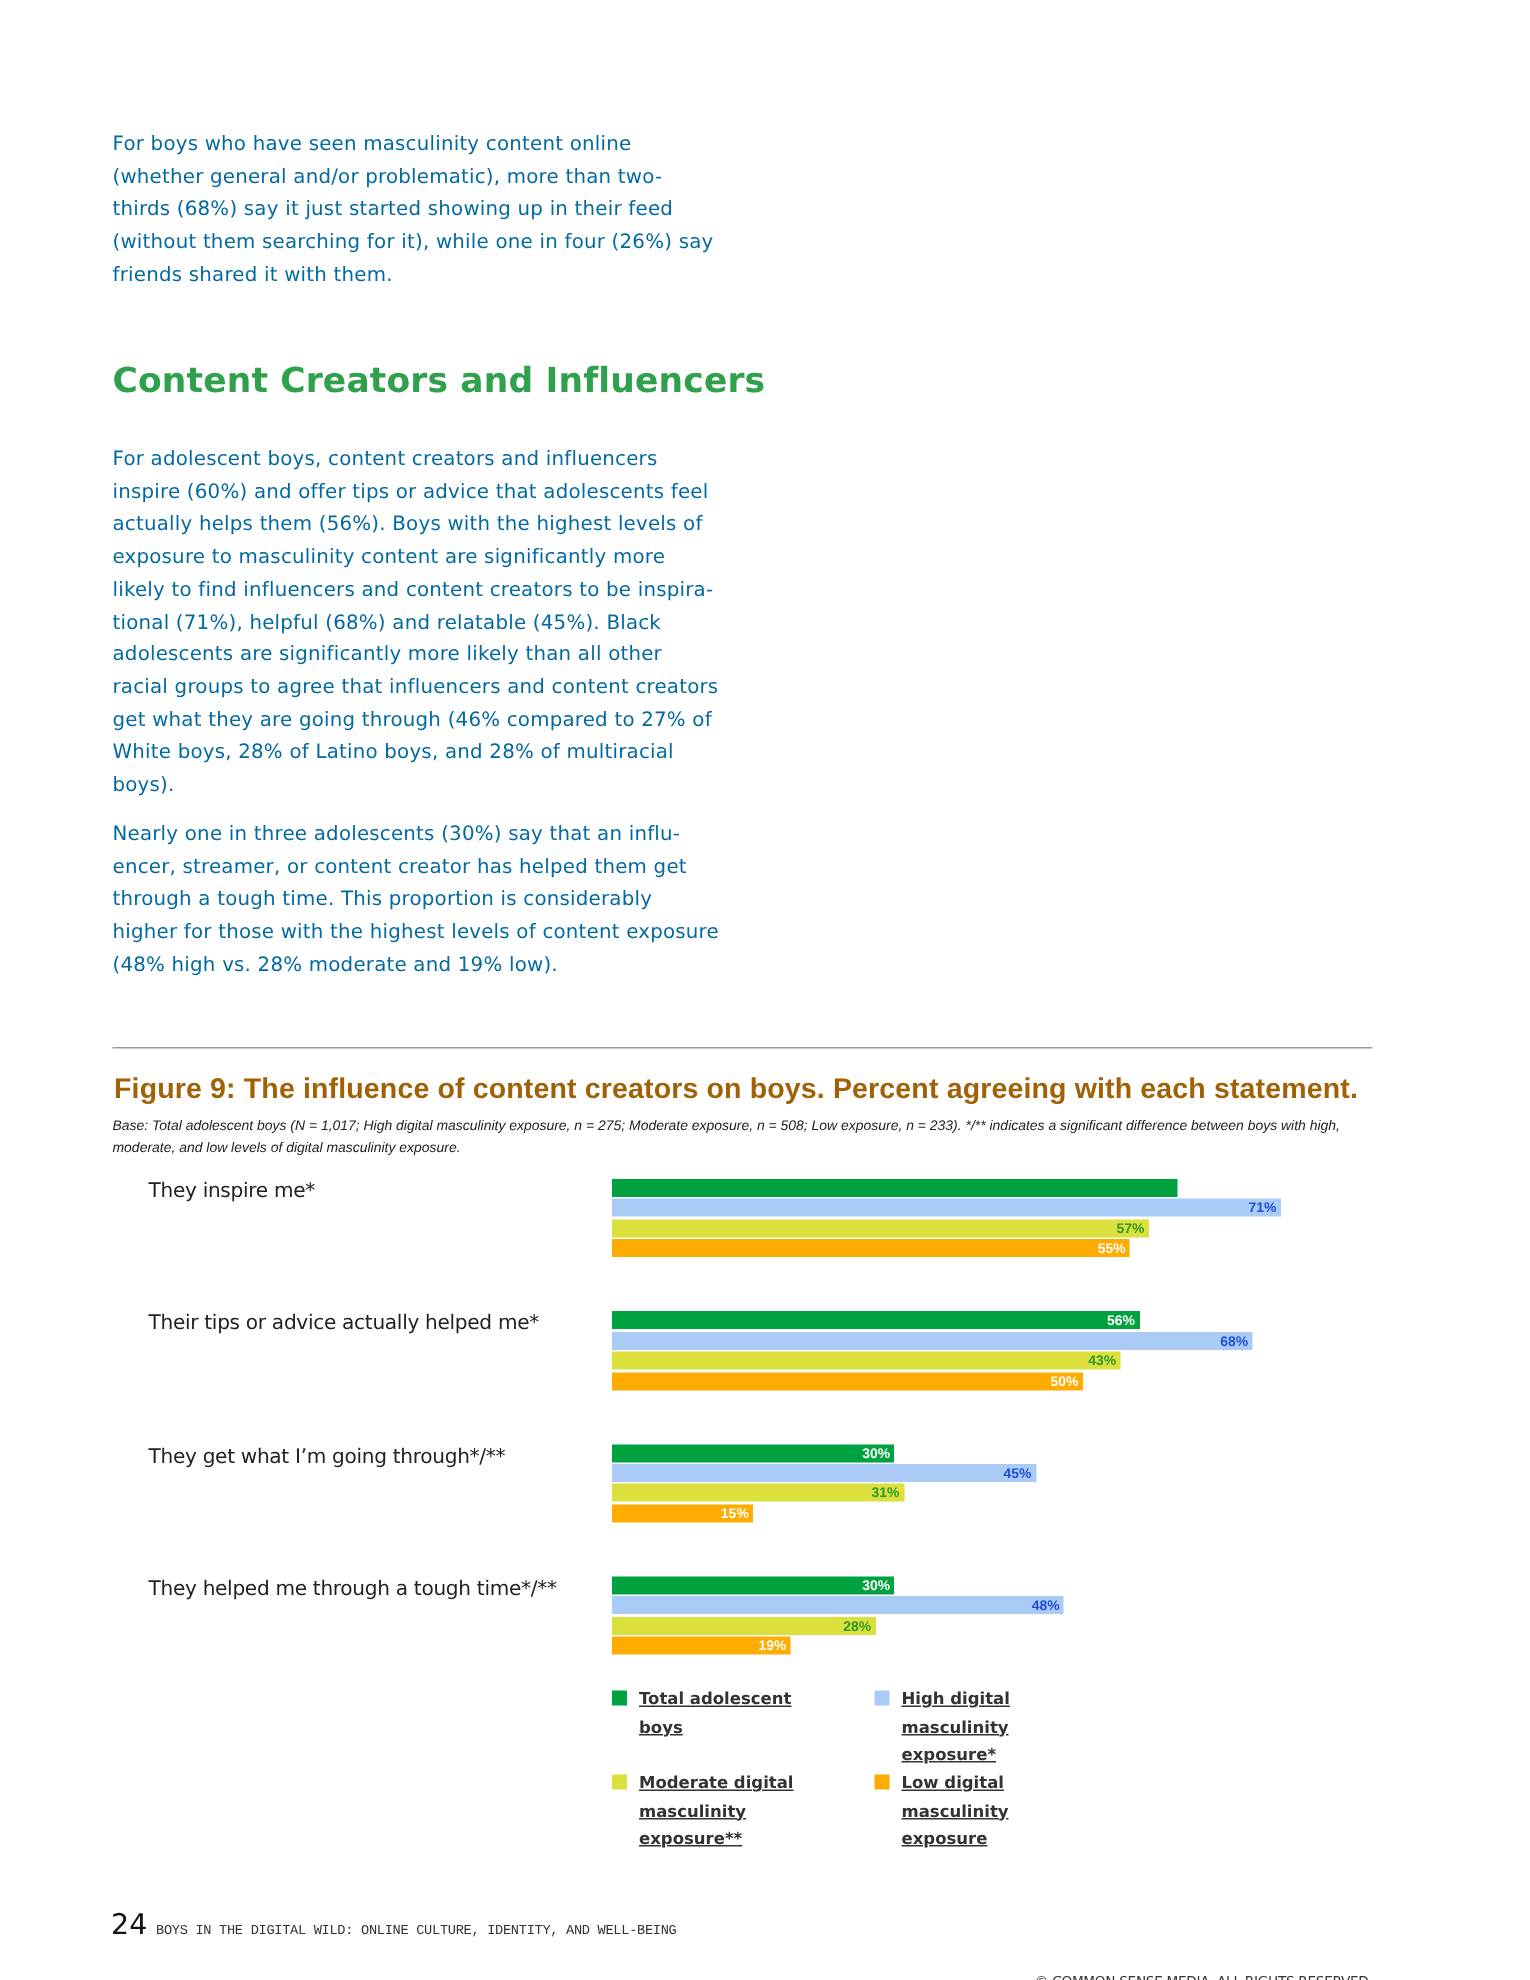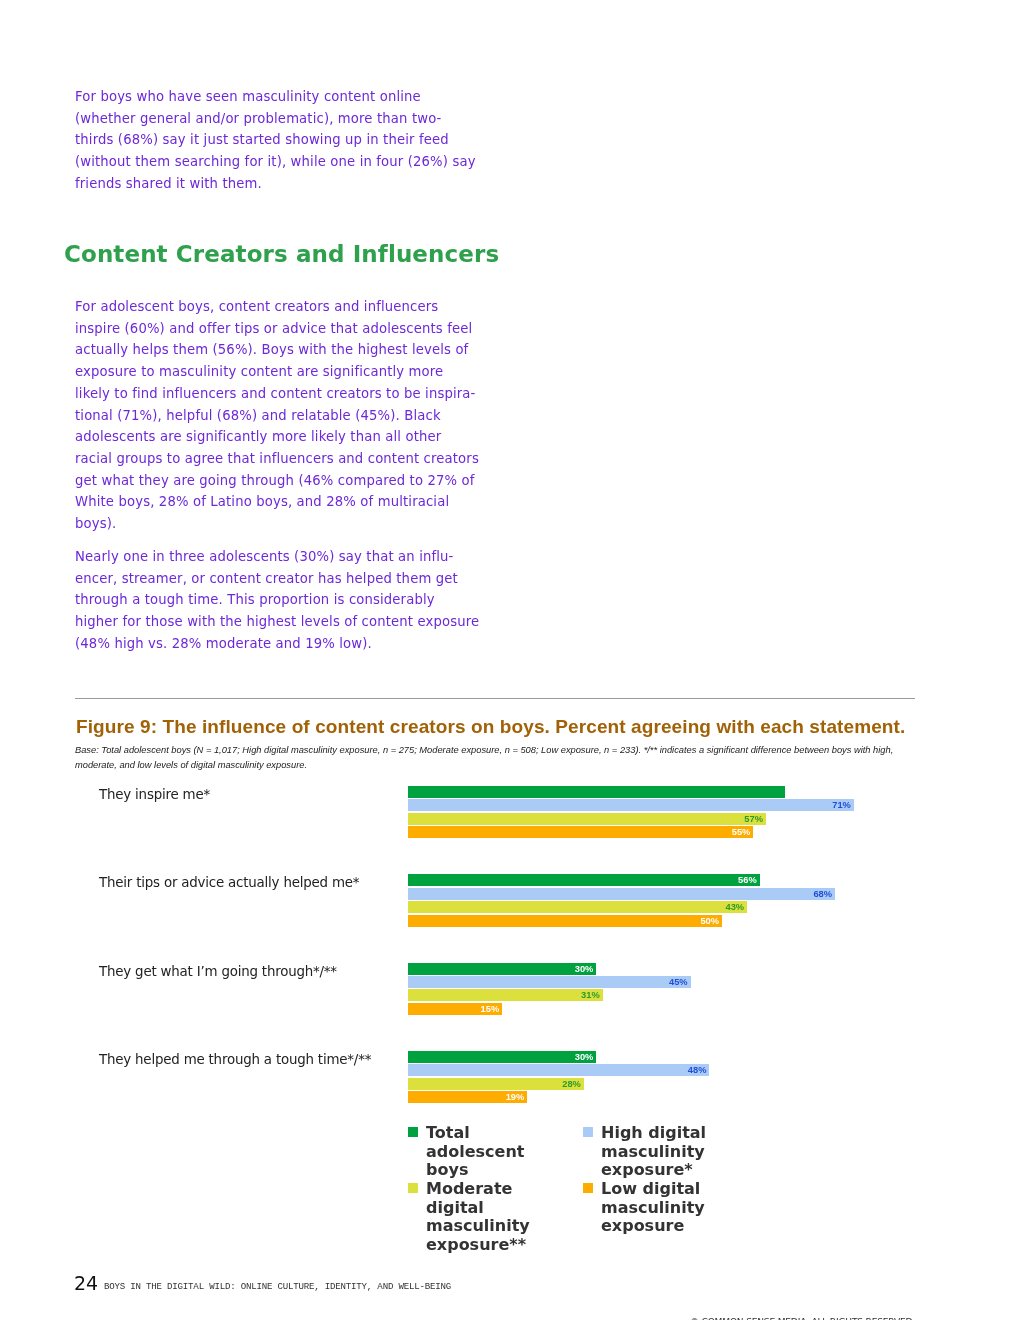--- a/index.html
+++ b/index.html
@@ -1,43 +1,43 @@
 <!DOCTYPE html>
 <html><head>
 <meta charset="utf-8">
 <style>
   html, body { margin: 0; padding: 0; background: #ffffff; }
   body { width: 1020px; height: 1320px; position: relative; overflow: hidden;
          font-family: "DejaVu Sans", sans-serif; color: #1a1a1a; }
   .para { position: absolute; left: 75px; width: 405px; font-size: 13.2px;
-          line-height: 21.7px; color: #6d28d9; letter-spacing: 0.15px; margin: 0; }
+          line-height: 21.7px; color: #0369a1; letter-spacing: 0.15px; margin: 0; }
   #p1 { top: 86px; }
-  #heading { position: absolute; left: 64px; top: 241px; margin: 0;
+  #heading { position: absolute; left: 75px; top: 241px; margin: 0;
              font-size: 23px; font-weight: bold; color: #2fa04c;
              font-family: "DejaVu Sans", sans-serif; letter-spacing: 0.1px; }
   #p2 { top: 296px; }
   #p3 { top: 546px; }
   #rule { position: absolute; left: 75px; top: 698px; width: 840px; height: 0;
           border-top: 1px solid #9a9a9a; }
   #fig-title { position: absolute; left: 76px; top: 716px; margin: 0;
                font-family: "Liberation Sans", sans-serif; font-weight: bold;
                font-size: 19px; color: #a16207; letter-spacing: 0.1px; }
   #fig-base { position: absolute; left: 75px; top: 743px; width: 840px; margin: 0;
               font-family: "Liberation Sans", sans-serif; font-style: italic;
               font-size: 9.3px; line-height: 14.5px; color: #222; }
   .cat-label { position: absolute; left: 99px; font-size: 13.4px; color: #222;
                font-family: "DejaVu Sans", sans-serif; letter-spacing: -0.2px; white-space: nowrap; }
   .bar { position: absolute; height: 12px; }
   .bar-val { position: absolute; font-family: "Liberation Sans", sans-serif;
              font-weight: bold; font-size: 9.3px; line-height: 12px; text-align: right; }
   .legend-item { position: absolute; width: 170px; }
   .legend-swatch { position: absolute; left: 0; top: 3px; width: 10px; height: 10px; }
-  .legend-text { position: absolute; left: 18px; top: 0; width: 160px; font-size: 16px;
+  .legend-text { position: absolute; left: 18px; top: 0; width: 160px; font-size: 11px;
                  line-height: 18.5px; font-weight: bold; color: #333;
-                 font-family: "DejaVu Sans", sans-serif; }
+                 font-family: "DejaVu Sans", sans-serif; text-decoration: underline; }
   #page-num { position: absolute; left: 74px; top: 1272px; font-size: 19px;
               color: #111; font-family: "DejaVu Sans", sans-serif; }
   #running-title { position: absolute; left: 104px; top: 1281px; font-size: 9.1px;
                    color: #333; font-family: Liberation Mono, monospace; letter-spacing: -0.2px; }
   #copyright { position: absolute; right: 105px; top: 1281px; font-size: 9.1px;
                color: #333; font-family: "DejaVu Sans", sans-serif; letter-spacing: -0.2px; margin-top: 36px; }
 </style>
 </head>
 <body>
 

